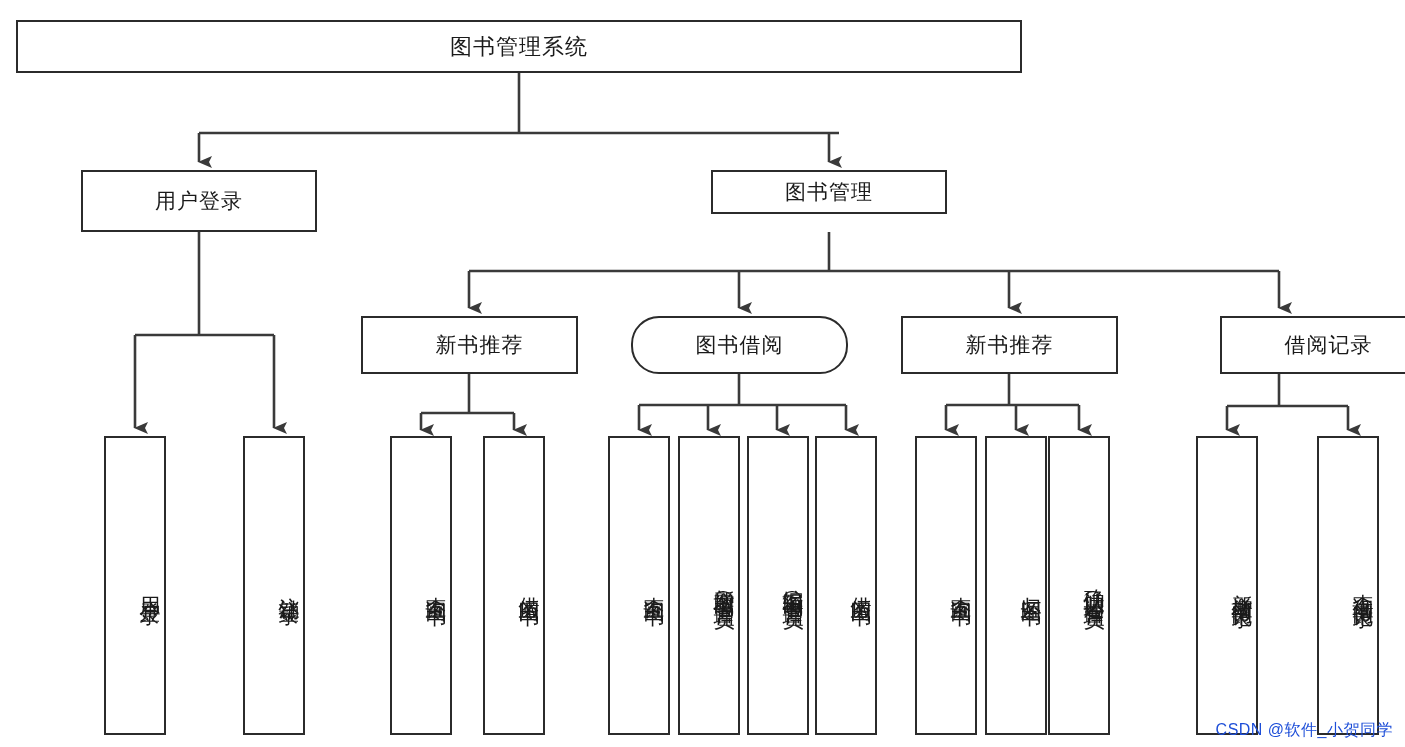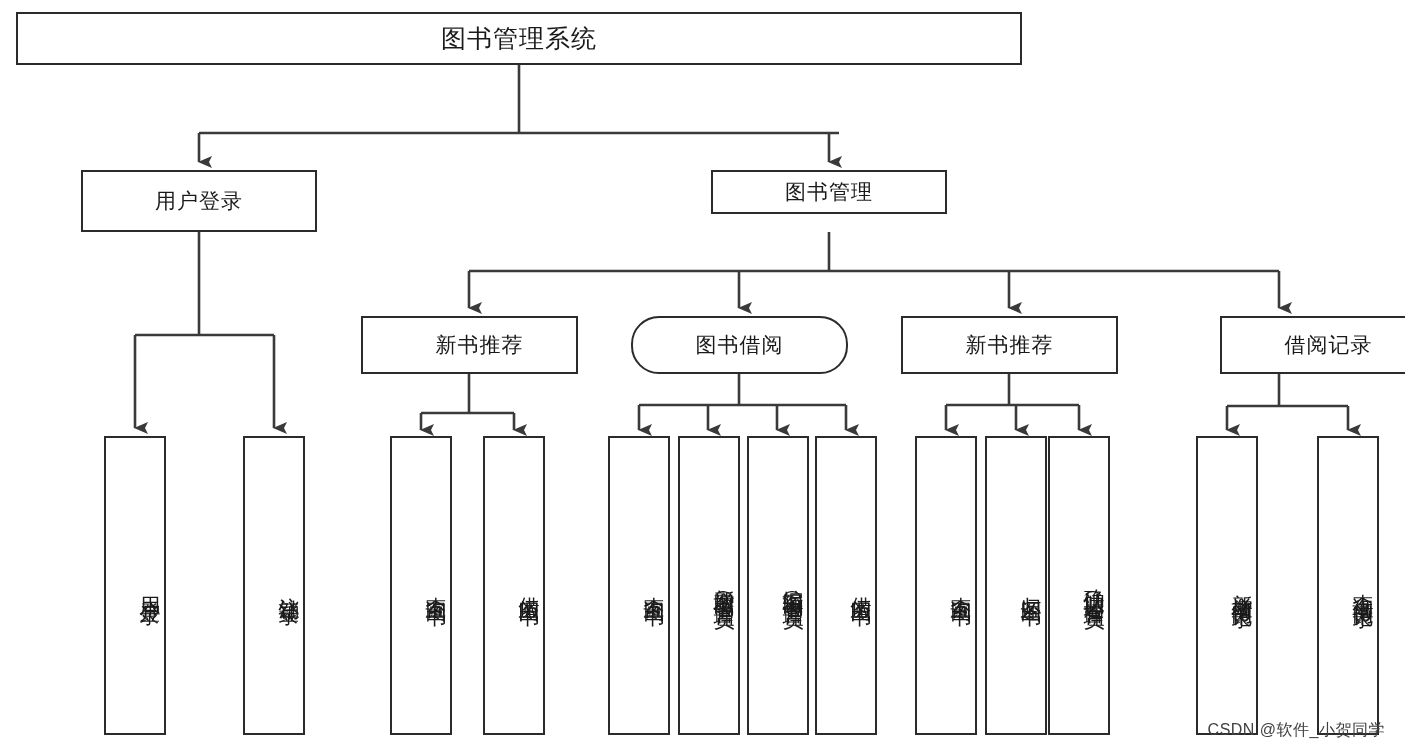--- a/index.html
+++ b/index.html
@@ -36,44 +36,45 @@
     
     writing-mode: vertical-rl;
     text-orientation: upright;
     font-size: 21px;
     letter-spacing: 3px;
     padding: 8px 0;
     align-items: flex-start;
     justify-content: center;
   }
   .node.title {
-    font-size: 25px;
+    font-size: 22px;
+    margin-top: 8px;
   }
   svg#wires {
     position: absolute;
     left: 0;
     top: 0;
     width: 1405px;
     height: 747px;
     pointer-events: none;
   }
   .wire {
     stroke: #3a3a3a;
     stroke-width: 2.6;
     fill: none;
   }
   .arrowhead {
     fill: #3a3a3a;
   }
   .watermark {
     position: absolute;
-    right: 20px;
+    right: 12px;
     bottom: 6px;
     font-size: 16px;
-    color: #404040;
+    color: #1d4ed8;
     white-space: nowrap;
     letter-spacing: 0.5px;
   }
 </style>
 </head>
 <body>
 
 <div id="canvas">
 
   <svg id="wires" viewBox="0 0 1405 747">

